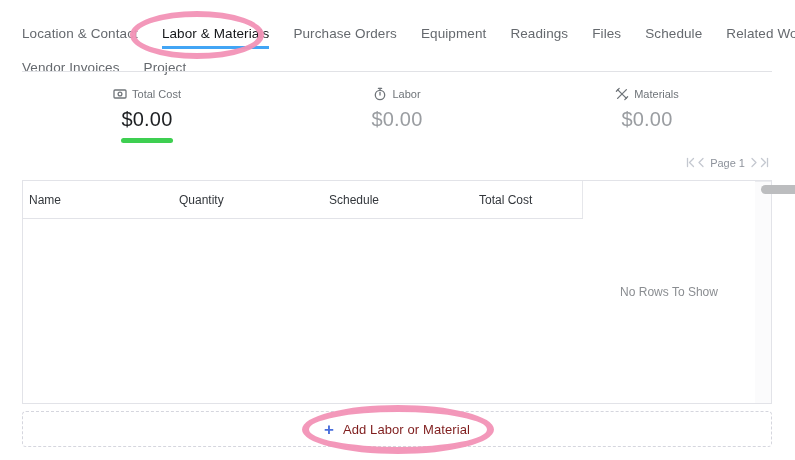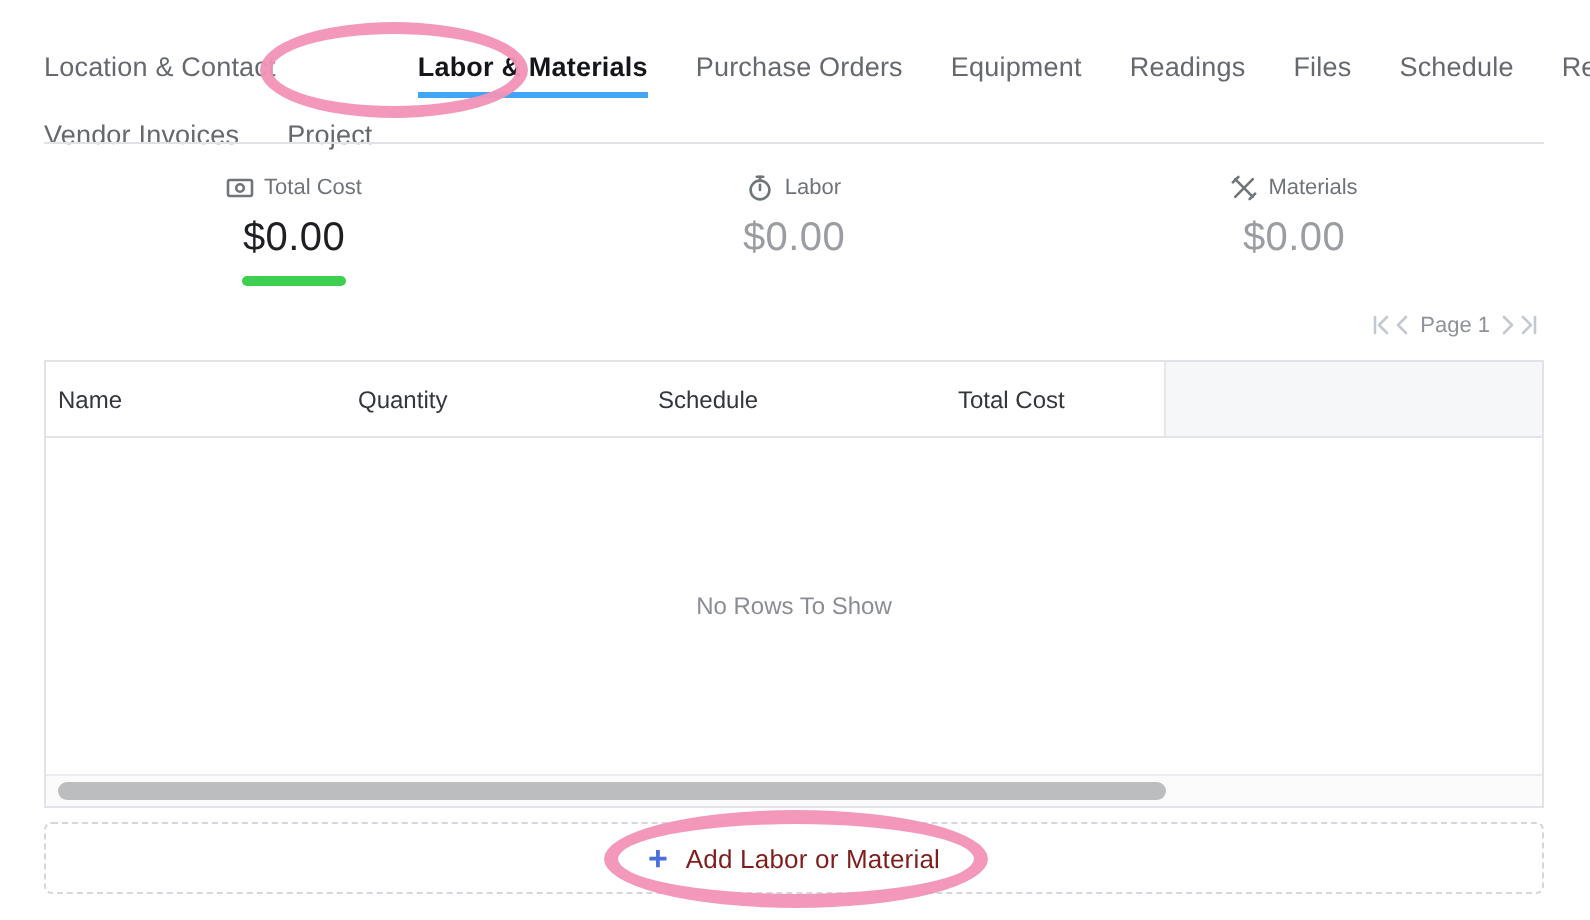--- a/index.html
+++ b/index.html
@@ -20,23 +20,22 @@
     font-size: 13.5px;
     color: #65696e;
     letter-spacing: 0.1px;
     padding-bottom: 5px;
     border-bottom: 3px solid transparent;
     white-space: nowrap;
     cursor: pointer;
   }
   .tab.active {
     color: #141619;
-    font-weight: 700;
+    font-weight: 400;
     border-bottom-color: #42a5f5;
-    margin-left: 47px;
   }
   .tab-divider {
     position: absolute; left: 22px; top: 71px; width: 750px;
     border-top: 1px solid #e1e2e6;
   }
 
   
   .summary { position: absolute; left: 22px; top: 87px; width: 750px; display: flex; }
   .card { flex: 1 1 0; display: flex; flex-direction: column; align-items: center; }
   .card-label { display: flex; align-items: center; gap: 5px; font-size: 11px; color: #6f7479; }
@@ -53,21 +52,21 @@
     display: flex; justify-content: flex-end; gap: 0;
   }
   .pg-icon { display: inline-flex; cursor: pointer; }
   .pg-icon svg { stroke: #c4c8d0; fill: none; stroke-width: 1.3; stroke-linecap: round; stroke-linejoin: round; }
   .pg-label { font-size: 11px; color: #8d929b; margin: 0 3px; }
 
   
   .grid {
     position: absolute; left: 22px; top: 180px; width: 750px; height: 224px;
     border: 1px solid #e2e3e8; background: #fff;
-    display: flex; flex-direction: column;
+    display: flex; flex-direction: row;
   }
   .grid-header { display: flex; height: 38px; border-bottom: 1px solid #e2e3e8; flex: 0 0 auto; }
   .hcell {
     display: flex; align-items: center;
     padding-left: 6px;
     font-size: 12px; color: #33373c; font-weight: 500;
     white-space: nowrap; overflow: hidden;
   }
   .hcell.c0 { width: 150px; }
   .hcell.c1 { width: 150px; }

